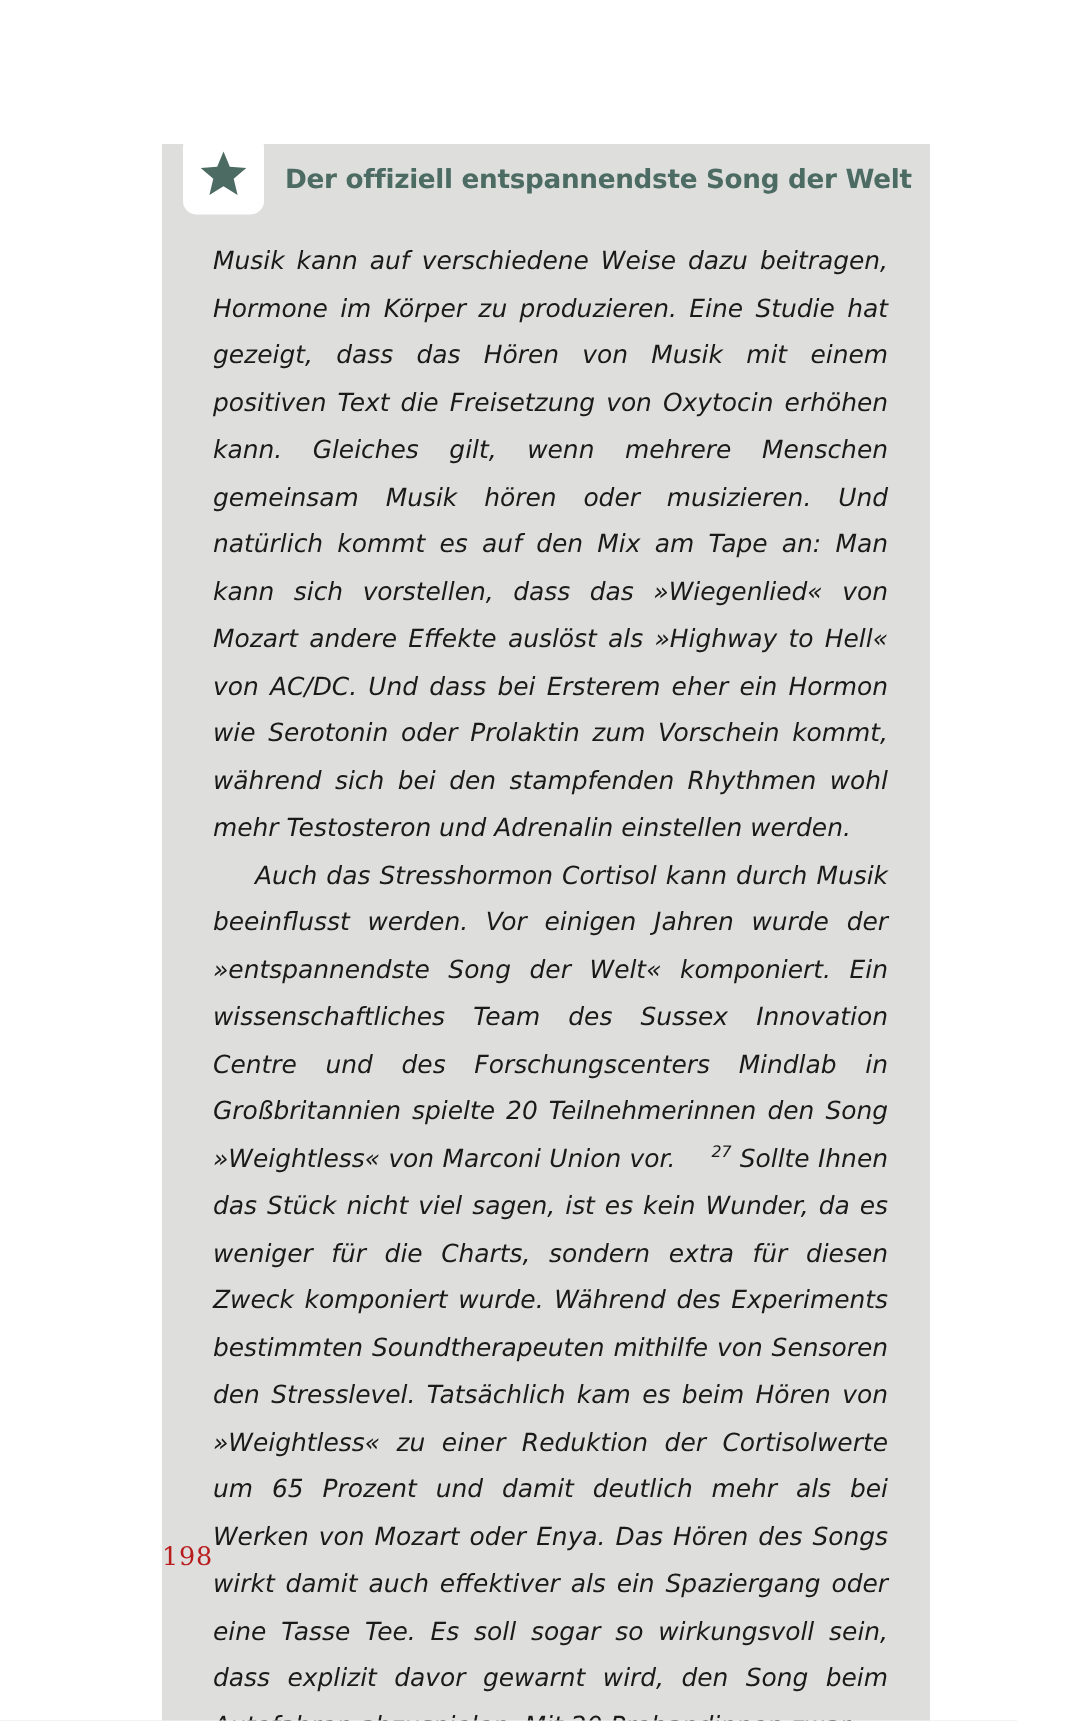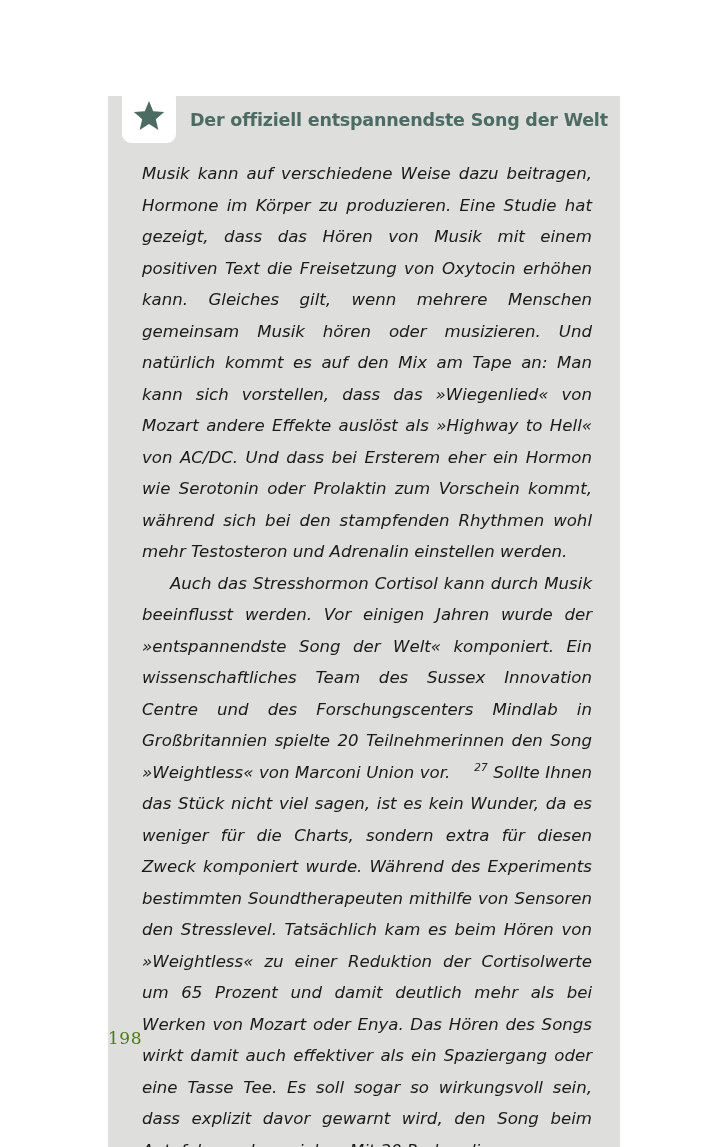--- a/index.html
+++ b/index.html
@@ -91,21 +91,21 @@
     vertical-align: super;
     line-height: 0;
     margin-left: 24px;
   }
 
   .folio {
     position: absolute;
     left: 108px;
     top: 1028px;
     font-size: 17px;
-    color: #4d7c0f;
+    color: #b91c1c;
     font-family: "DejaVu Serif", serif;
     letter-spacing: 0.5px;
   }
 </style>
 </head>
 <body>
 
 <div class="page">
 
   <div class="content-block">

